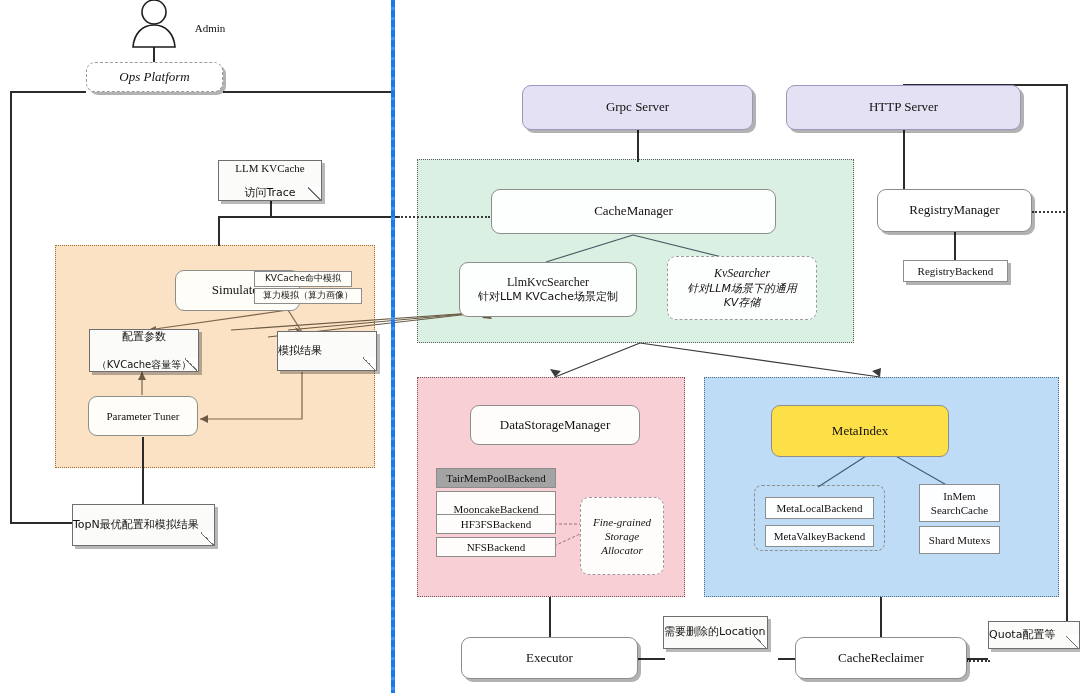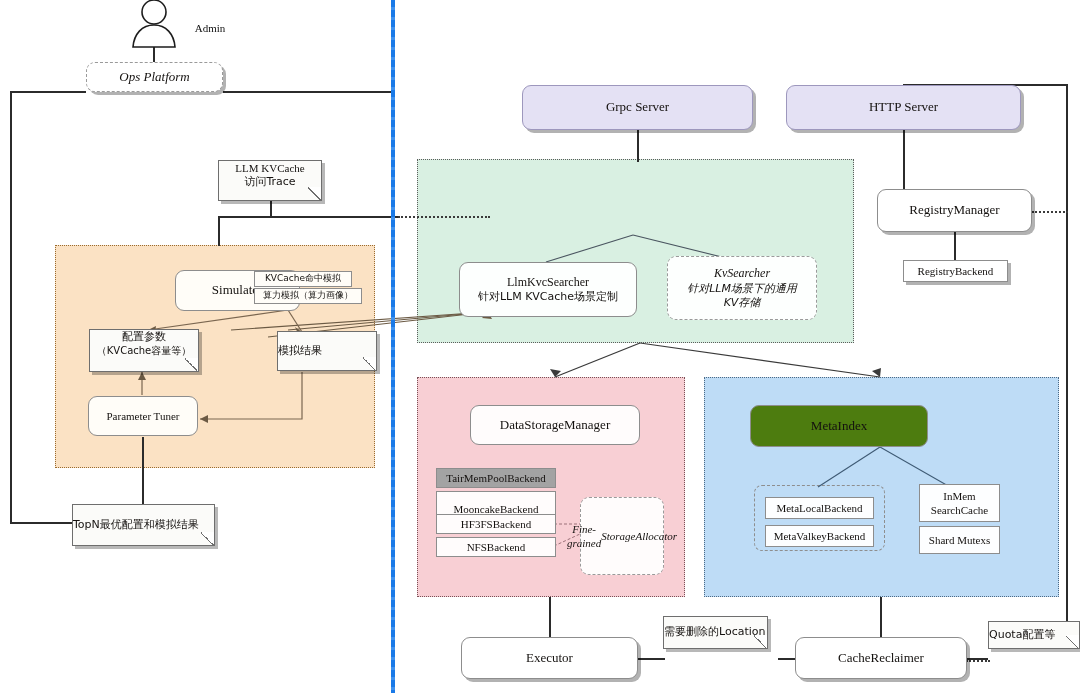--- a/index.html
+++ b/index.html
@@ -10,21 +10,21 @@
   .node{position:absolute;box-sizing:border-box;display:flex;align-items:center;
         justify-content:center;text-align:center;color:#14110f;line-height:1.28;
         background:#ffffff;border:1px solid #8d8d8d;z-index:6;}
   .node.rounded{border-radius:9px;}
   .node.shadow{box-shadow:3px 3px 0 rgba(0,0,0,0.30);}
   .node.dashed{border:1px dashed #9a9a9a;font-style:italic;}
   .node.lav{background:#e4e1f4;border-color:#9d97bd;}
 
   
   .note{position:absolute;box-sizing:border-box;background:#fbfbf9;border:1px solid #6e6e6e;
-        display:flex;align-items:center;justify-content:flex-start;text-align:center;
+        display:flex;align-items:center;justify-content:space-between;text-align:center;
         color:#14110f;line-height:1.3;z-index:7;box-shadow:3px 3px 0 rgba(0,0,0,0.28);}
   .note:after{content:"";position:absolute;right:-1px;bottom:-1px;width:14px;height:14px;
         background:linear-gradient(225deg,#ffffff 0 50%,#6e6e6e 50% 56%,#fbfbf9 56% 100%);
         border-right:1px solid #6e6e6e;border-bottom:1px solid #6e6e6e;box-sizing:border-box;}
 
   
   .group{position:absolute;box-sizing:border-box;z-index:2;}
   .group.green{background:#d9f0e2;border:1px dotted #5c5c5c;}
   .group.orange{background:#fbe2c4;border:1px dotted #9a6b2f;}
   .group.pink{background:#f8cfd4;border:1px dotted #7a5057;}
@@ -198,20 +198,23 @@
 
   <div class="node rounded lav shadow t13" style="left:522px;top:85px;width:231px;height:45px;">
     <span>Grpc Server</span>
   </div>
   <div class="node rounded lav shadow t13" style="left:786px;top:85px;width:235px;height:45px;">
     <span>HTTP Server</span>
   </div>
 
   <div class="group green" style="left:417px;top:159px;width:437px;height:184px;"></div>
 
+  <div class="node rounded t13" style="left:491px;top:189px;width:285px;height:45px;background:#fdfffe;">
+    <span>CacheManager</span>
+  </div>
 
   <div class="node rounded t12" style="left:459px;top:262px;width:178px;height:55px;background:#fdfffe;flex-direction:column;">
     <span>LlmKvcSearcher</span>
     <span class="cn t11">针对LLM KVCache场景定制</span>
   </div>
 
   <div class="node rounded dashed t12" style="left:667px;top:256px;width:150px;height:64px;background:#fdfffe;flex-direction:column;text-align:center;">
     <span>KvSearcher</span>
     <span class="cn t11">针对LLM场景下的通用</span>
     <span class="cn t11">KV存储</span>
@@ -236,29 +239,29 @@
   <div class="node t11" style="left:436px;top:491px;width:120px;height:36px;background:#fffcfc;">
     <span>MooncakeBackend</span>
   </div>
   <div class="node t11" style="left:436px;top:514px;width:120px;height:20px;background:#fffcfc;">
     <span>HF3FSBackend</span>
   </div>
   <div class="node t11" style="left:436px;top:537px;width:120px;height:20px;background:#fffcfc;">
     <span>NFSBackend</span>
   </div>
 
-  <div class="node rounded dashed t11" style="left:580px;top:497px;width:84px;height:78px;background:#fffcfc;flex-direction:row;">
+  <div class="node rounded dashed t11" style="left:580px;top:497px;width:84px;height:78px;background:#fffcfc;flex-direction:column;">
     <span>Fine-grained</span>
     <span>Storage</span>
     <span>Allocator</span>
   </div>
 
   <div class="group blue" style="left:704px;top:377px;width:355px;height:220px;"></div>
 
-  <div class="node rounded t13" style="left:750px;top:405px;width:178px;height:42px;background:#4d7c0f;">
+  <div class="node rounded t13" style="left:771px;top:405px;width:178px;height:52px;background:#fde047;">
     <span>MetaIndex</span>
   </div>
 
   <div class="group plaindash" style="left:754px;top:485px;width:131px;height:66px;"></div>
   <div class="node t11" style="left:765px;top:497px;width:109px;height:22px;background:#fdfeff;">
     <span>MetaLocalBackend</span>
   </div>
   <div class="node t11" style="left:765px;top:525px;width:109px;height:22px;background:#fdfeff;">
     <span>MetaValkeyBackend</span>
   </div>

